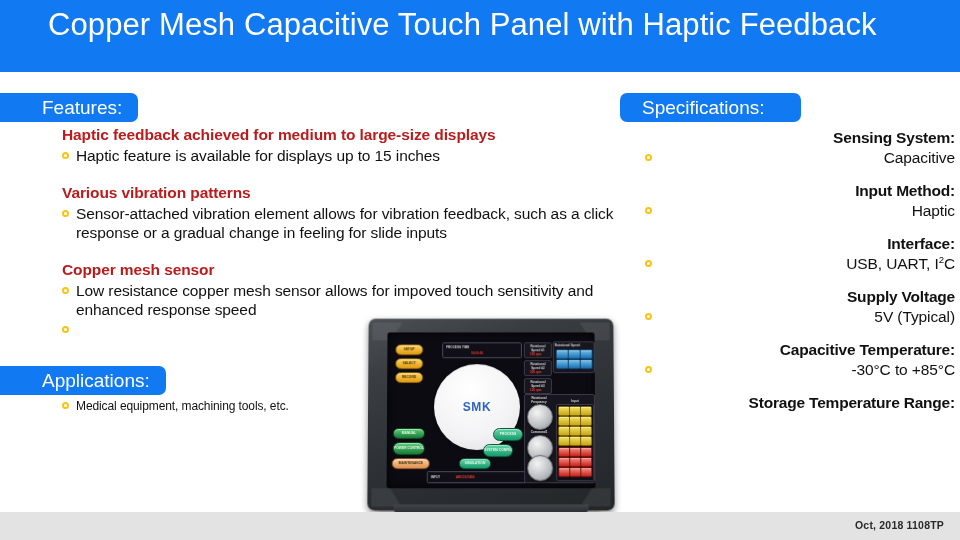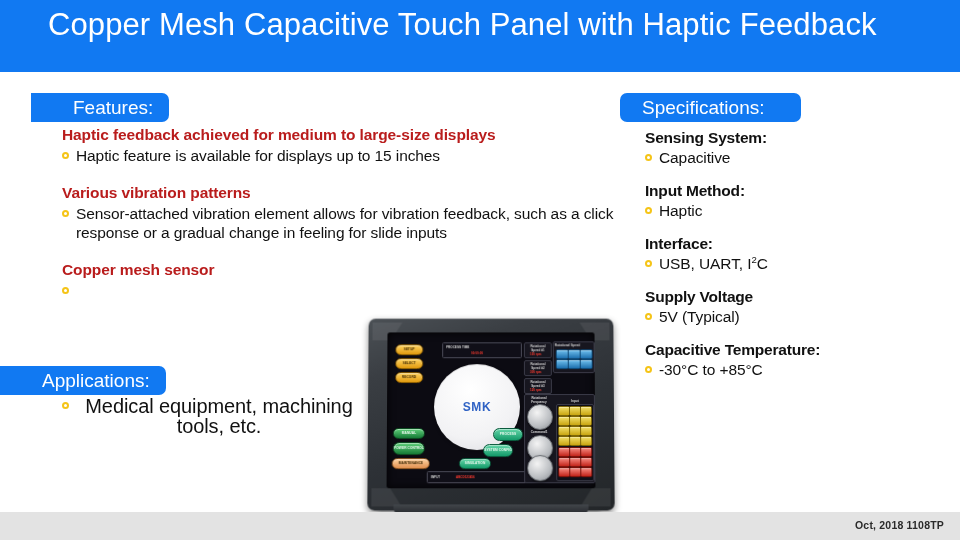--- a/index.html
+++ b/index.html
@@ -25,21 +25,21 @@
   .badge{
     position:absolute;height:29px;background:#1179f2;
     border-top-right-radius:7px;border-bottom-right-radius:7px;
     color:#fff;font-size:19px;line-height:29px;
   }
   .badge.left-flush{left:0;}
   .badge-label{display:block;margin-left:42px;margin-right:16px;white-space:nowrap;}
   .badge.spec{left:620px;border-radius:7px;}
   .badge.spec .badge-label{margin-left:22px;margin-right:36px;text-align:right;}
 
-  #features-badge{top:93px;margin-left:31px;}
+  #features-badge{top:93px;}
   #applications-badge{top:366px;}
   #specifications-badge{top:93px;}
 
   
   .left-col{position:absolute;left:62px;top:125px;width:560px;}
   .feat-group{margin-bottom:17px;}
   .feat-head{
     font-size:15.5px;font-weight:bold;color:#b91c1c;line-height:20px;
     margin-bottom:1px;letter-spacing:-.1px;
   }
@@ -48,25 +48,25 @@
     font-size:15.5px;line-height:19.5px;color:#111;letter-spacing:-.1px;
     margin-bottom:0px;
   }
   .bullet-row .dot{
     position:absolute;left:0;top:6px;width:7px;height:7px;border-radius:50%;
     border:2.2px solid #f5c417;background:#ffffff;box-sizing:border-box;
   }
 
   
   .apps-col{position:absolute;left:62px;top:396px;width:300px;}
-  .apps-col .bullet-row{font-size:20px;line-height:20px;text-align:center;}
+  .apps-col .bullet-row{font-size:12px;line-height:20px;}
 
   
   .spec-col{position:absolute;left:645px;top:128px;width:310px;}
-  .spec-group{margin-bottom:13px;}
+  .spec-group{margin-bottom:13px;text-align:right;}
   .spec-head{
     font-size:15.5px;font-weight:bold;color:#111;line-height:20px;
     letter-spacing:-.2px;margin-bottom:0px;
   }
   .spec-col .bullet-row{font-size:15.5px;line-height:20px;}
   sup{font-size:.62em;vertical-align:super;line-height:0;}
 
   
   .footer-band{
     position:absolute;left:0;top:512px;width:960px;height:28px;background:#e3e3e3;
@@ -179,20 +179,24 @@
       <div class="bullet-row">
         <span class="dot"></span>
         <span>Sensor-attached vibration element allows for vibration feedback, such as a click response or a gradual change in feeling for slide inputs</span>
       </div>
     </div>
 
     <div class="feat-group">
       <div class="feat-head">Copper mesh sensor</div>
       <div class="bullet-row">
         <span class="dot"></span>
+        <span>Low resistance copper mesh sensor allows for impoved touch sensitivity and enhanced response speed</span>
+      </div>
+      <div class="bullet-row">
+        <span class="dot"></span>
       </div>
     </div>
 
   </div>
 
   <div class="badge left-flush" id="applications-badge">
     <span class="badge-label">Applications:</span>
   </div>
 
   <div class="apps-col">
@@ -242,20 +246,21 @@
 
     <div class="spec-group">
       <div class="spec-head">Capacitive Temperature:</div>
       <div class="bullet-row">
         <span class="dot"></span>
         <span>-30°C to +85°C</span>
       </div>
     </div>
 
     <div class="spec-group">
+      <div class="spec-head">Storage Temperature Range:</div>
     </div>
 
   </div>
 
   <div class="device-wrap">
     <div class="device-reflection"></div>
     <div class="device">
       <div class="bezel-corner bc-tl"></div>
       <div class="bezel-corner bc-tr"></div>
       <div class="bezel-corner bc-bl"></div>

